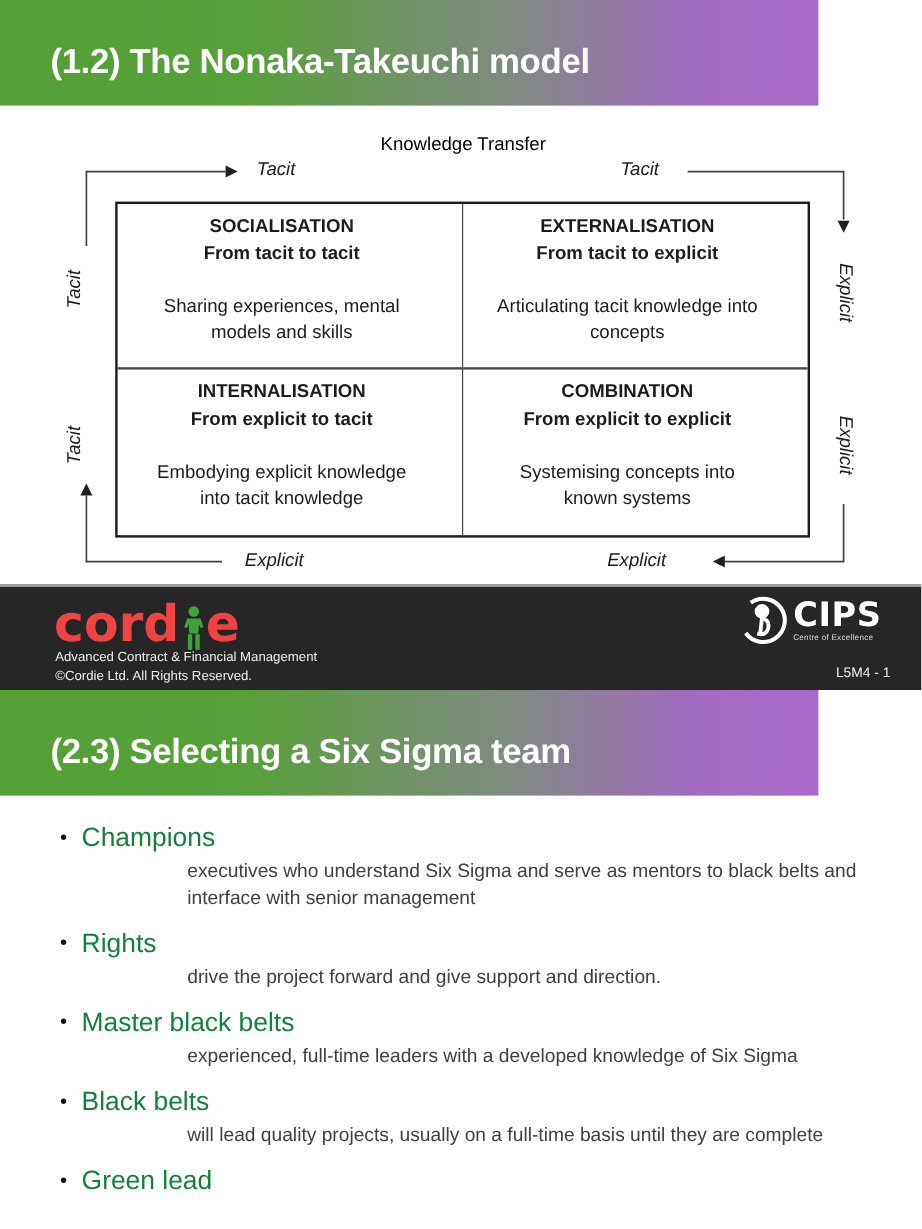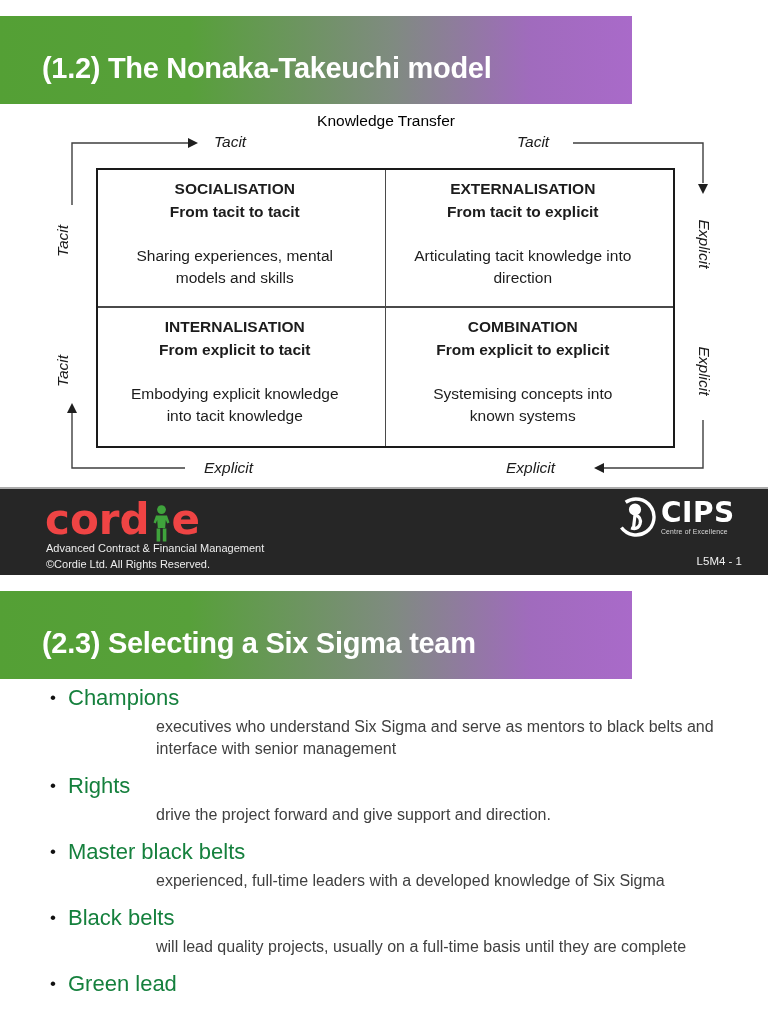--- a/index.html
+++ b/index.html
@@ -2,23 +2,23 @@
 <html><head>
 <meta charset="utf-8">
 <style>
   * { margin:0; padding:0; box-sizing:border-box; }
   html,body { width:768px; height:1024px; background:#fff; overflow:hidden;
               font-family:"Liberation Sans", sans-serif; }
   .page { position:relative; width:768px; height:1024px; background:#fff; overflow:hidden; }
 
   
   .band {
-    position:absolute; left:0; width:632px; height:88px;
+    position:absolute; left:0; width:682px; height:88px;
     background:linear-gradient(90deg,#54a035 0%,#57a03a 30%,#7f8b80 62%,#a06bbd 84%,#a96ac9 100%);
-    display:flex; align-items:center;margin-top:16px;
+    display:flex; align-items:center;
   }
   .band .slide-title {
     color:#fff; font-size:29px; font-weight:bold; padding-left:42px; padding-top:16px;
     letter-spacing:-0.3px;
   }
 
   
   .diagram { position:absolute; left:0; top:0; width:768px; height:575px; }
   .kt-title { position:absolute; left:96px; top:112px; width:580px; text-align:center;
               font-size:15.5px; color:#000000; }
@@ -104,21 +104,21 @@
 
     <div class="matrix">
       <div class="cell br-r br-b">
         <div class="q-name">SOCIALISATION</div>
         <div class="q-sub">From tacit to tacit</div>
         <div class="q-desc">Sharing experiences, mental models and skills</div>
       </div>
       <div class="cell br-b">
         <div class="q-name">EXTERNALISATION</div>
         <div class="q-sub">From tacit to explicit</div>
-        <div class="q-desc">Articulating tacit knowledge into direction</div>
+        <div class="q-desc">Articulating tacit knowledge into concepts</div>
       </div>
       <div class="cell br-r">
         <div class="q-name">INTERNALISATION</div>
         <div class="q-sub">From explicit to tacit</div>
         <div class="q-desc">Embodying explicit knowledge into tacit knowledge</div>
       </div>
       <div class="cell">
         <div class="q-name">COMBINATION</div>
         <div class="q-sub">From explicit to explicit</div>
         <div class="q-desc">Systemising concepts into known systems</div>

